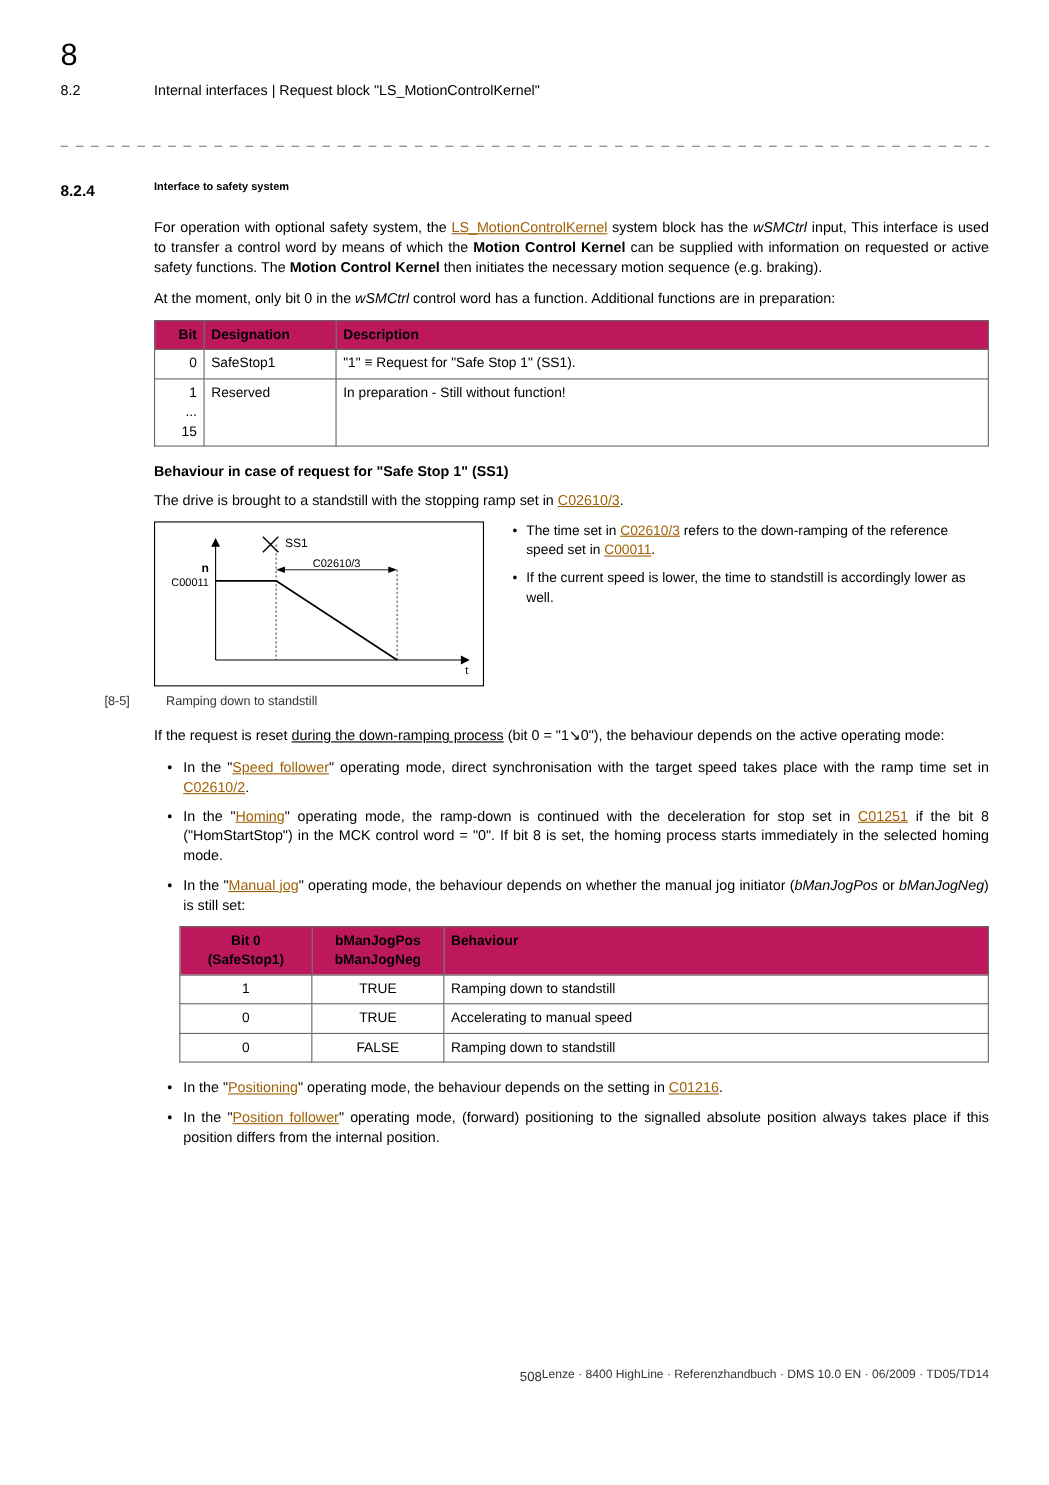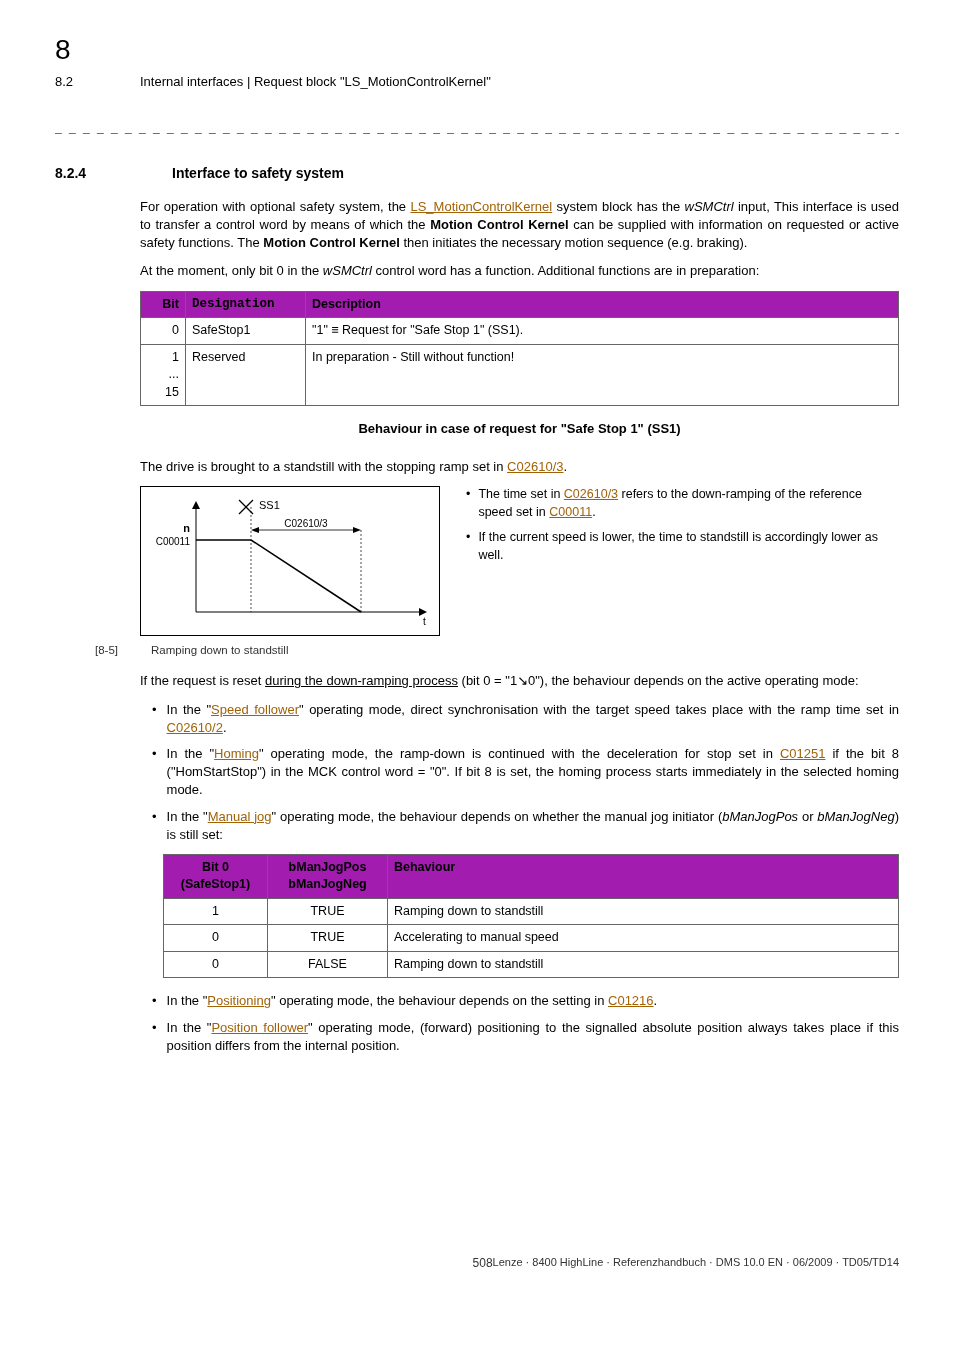--- a/index.html
+++ b/index.html
@@ -14,44 +14,44 @@
     }
     .chapter-header { display: flex; align-items: baseline; margin-bottom: 4px; }
     .chapter-num { font-size: 28px; font-weight: 400; width: 85px; }
     .chapter-title { font-size: 28px; font-weight: 400; }
     .subheader { display: flex; margin-bottom: 28px; }
     .subheader-num { font-size: 13px; width: 85px; }
     .subheader-text { font-size: 13px; }
     .divider { letter-spacing: 2px; color: #555; font-size: 12px; margin-bottom: 28px; overflow: hidden; white-space: nowrap; }
     .section-row { display: flex; margin-bottom: 14px; }
     .section-num { font-weight: bold; width: 85px; font-size: 14px; }
-    .section-title { font-weight: bold; font-size: 14px; margin-left: 32px; }
+    .section-title { font-weight: bold; font-size: 10px; }
     .content-block { margin-left: 85px; margin-bottom: 10px; text-align: justify; }
     .link { color: #a16207; text-decoration: underline; }
     .italic { font-style: italic; }
     .bold { font-weight: bold; }
     table { border-collapse: collapse; width: 100%; margin-bottom: 14px; }
     th, td { border: 1px solid #666; padding: 4px 6px; font-size: 12.5px; text-align: left; vertical-align: top; }
-    th { background: #a21caf; font-weight: bold; }
+    th { background: #be185d; font-weight: bold; }
     .bit-col { width: 45px; text-align: right; }
-    .des-col { width: 120px; font-family: Liberation Mono, monospace; }
-    .subhead { font-weight: bold; margin-left: 85px; margin-bottom: 20px; margin-top: 12px; text-align: center; }
+    .des-col { width: 120px; }
+    .subhead { font-weight: bold; margin-left: 85px; margin-bottom: 8px; margin-top: 12px; }
     .diagram-row { display: flex; margin-left: 85px; margin-bottom: 6px; align-items: flex-start; }
     .diagram-box { border: 1px solid #000; width: 300px; height: 150px; position: relative; background: #fff; flex-shrink: 0; }
     .diagram-desc { margin-left: 26px; font-size: 12.5px; }
     .diagram-desc .bullet-item { margin-bottom: 8px; display: flex; }
     .bullet-dot { margin-right: 8px; }
     .figcap { margin-left: 40px; font-size: 11.5px; color: #333; margin-bottom: 14px; display: flex; }
     .figcap-num { width: 50px; }
     .figcap-text { margin-left: 6px; }
     .bullet-list { margin-left: 85px; margin-bottom: 10px; }
     .bullet-list .bli { display: flex; margin-bottom: 8px; text-align: justify; }
     .bullet-list .bli .bdot { margin-left: 12px; margin-right: 10px; }
     .small-center { text-align: center; }
-    .col-bit0 { width: 104px; }
+    .col-bit0 { width: 120px; }
     .col-bman { width: 120px; }
     .footer { position: relative; margin-top: 200px; display: flex; justify-content: flex-end; font-size: 11px; color: #333; }
     .footer .pageno { font-weight: 400; font-size: 12px; }
     svg text { font-family: Arial, sans-serif; }
   </style>
 </head>
 <body>
 
 <div class="chapter-header">
   <div class="chapter-num">8</div>

